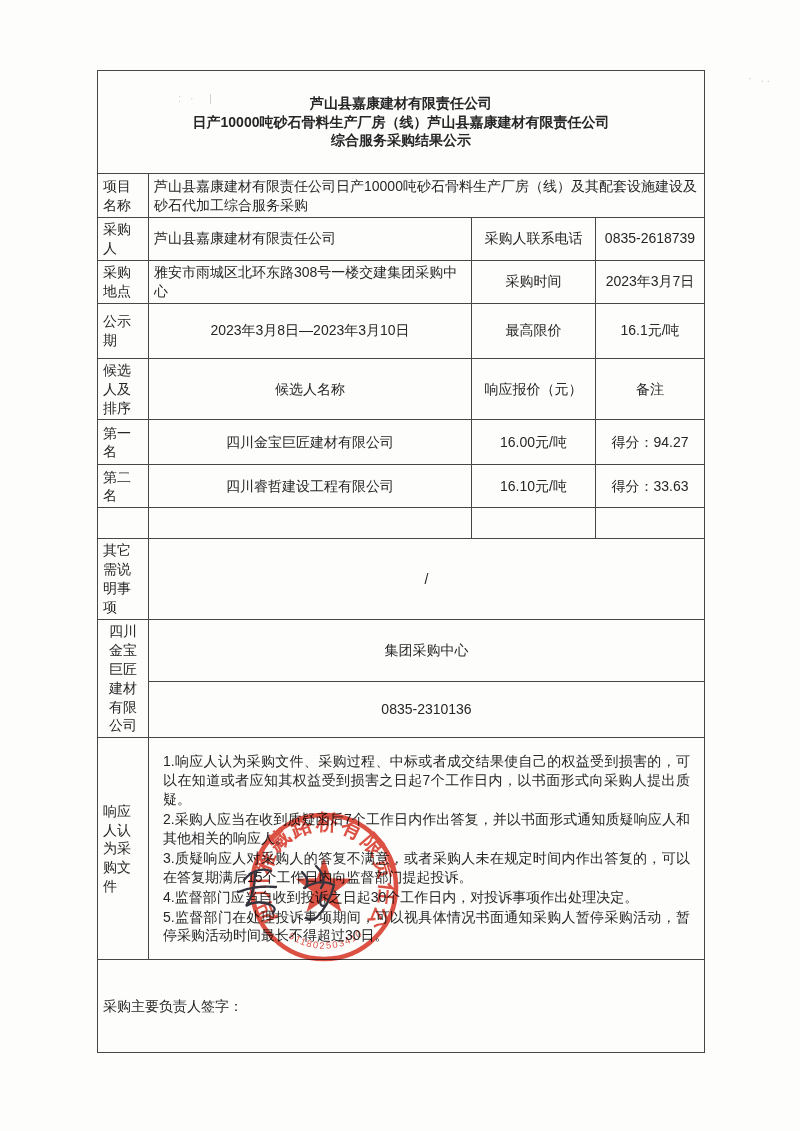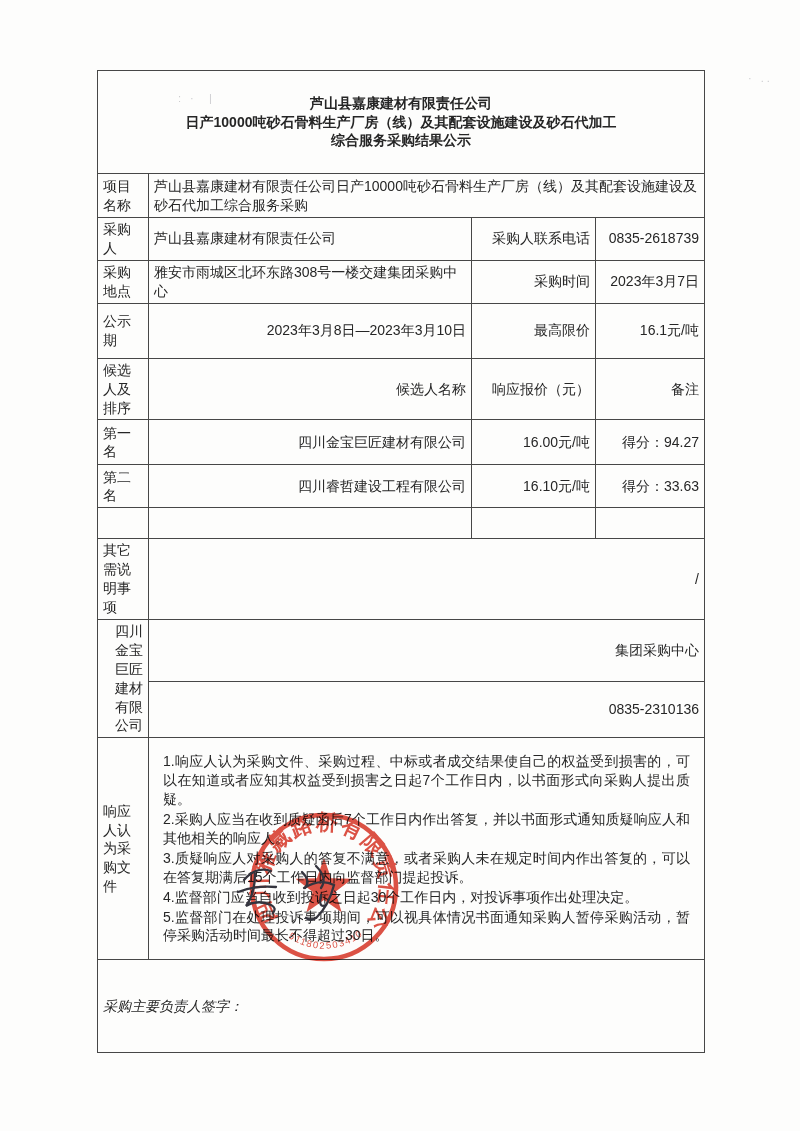--- a/index.html
+++ b/index.html
@@ -20,24 +20,24 @@
     border:1px solid #474747;
     font-size:14px;line-height:1.35;
     padding:2px 5px;vertical-align:middle;
     word-break:break-all;
   }
   td.title-cell{
     text-align:center;font-weight:bold;font-size:17px;line-height:1.45;
     padding:6px 10px;
   }
   td.label{padding:2px 3px;margin-top:6px;}
-  td.c{text-align:right;}
+  td.c{text-align:center;}
   .obj-list div{margin:1px 9px;text-align:justify;}
   td.obj-cell{font-size:13.6px;line-height:1.52;padding:4px 7px;}
-  td.sig-cell{padding-left:7px;font-size:14.5px;font-style:italic;}
+  td.sig-cell{padding-left:7px;font-size:14.5px;}
 
   .stamp{position:absolute;left:243px;top:808px;width:162px;height:162px;
          mix-blend-mode:multiply;opacity:.88;pointer-events:none;z-index:5;}
   .signature{position:absolute;left:228px;top:850px;width:150px;height:86px;
          pointer-events:none;z-index:6;}
 </style>
 </head>
 <body>
 
 <div class="scan-noise" style="left:178px;top:92px;">: ·&nbsp;&nbsp;|</div>
@@ -48,21 +48,21 @@
     <col style="width:51px">
       <col style="width:323px">
       <col style="width:124px">
       <col style="width:109px">
   </colgroup>
 
   <tbody>
       <tr style="height:103px">
     <td colspan="4" class="title-cell">
       <div>芦山县嘉康建材有限责任公司</div>
-      <div>日产10000吨砂石骨料生产厂房（线）及其配套设施建设及砂石代加工</div>
+      <div>日产10000吨砂石骨料生产厂房（线）芦山县嘉康建材有限责任公司</div>
       <div>综合服务采购结果公示</div>
     </td>
   </tr>
 
   <tr style="height:44px">
     <td class="label">项目名称</td>
     <td colspan="3">芦山县嘉康建材有限责任公司日产10000吨砂石骨料生产厂房（线）及其配套设施建设及砂石代加工综合服务采购</td>
   </tr>
 
   <tr style="height:35px">

